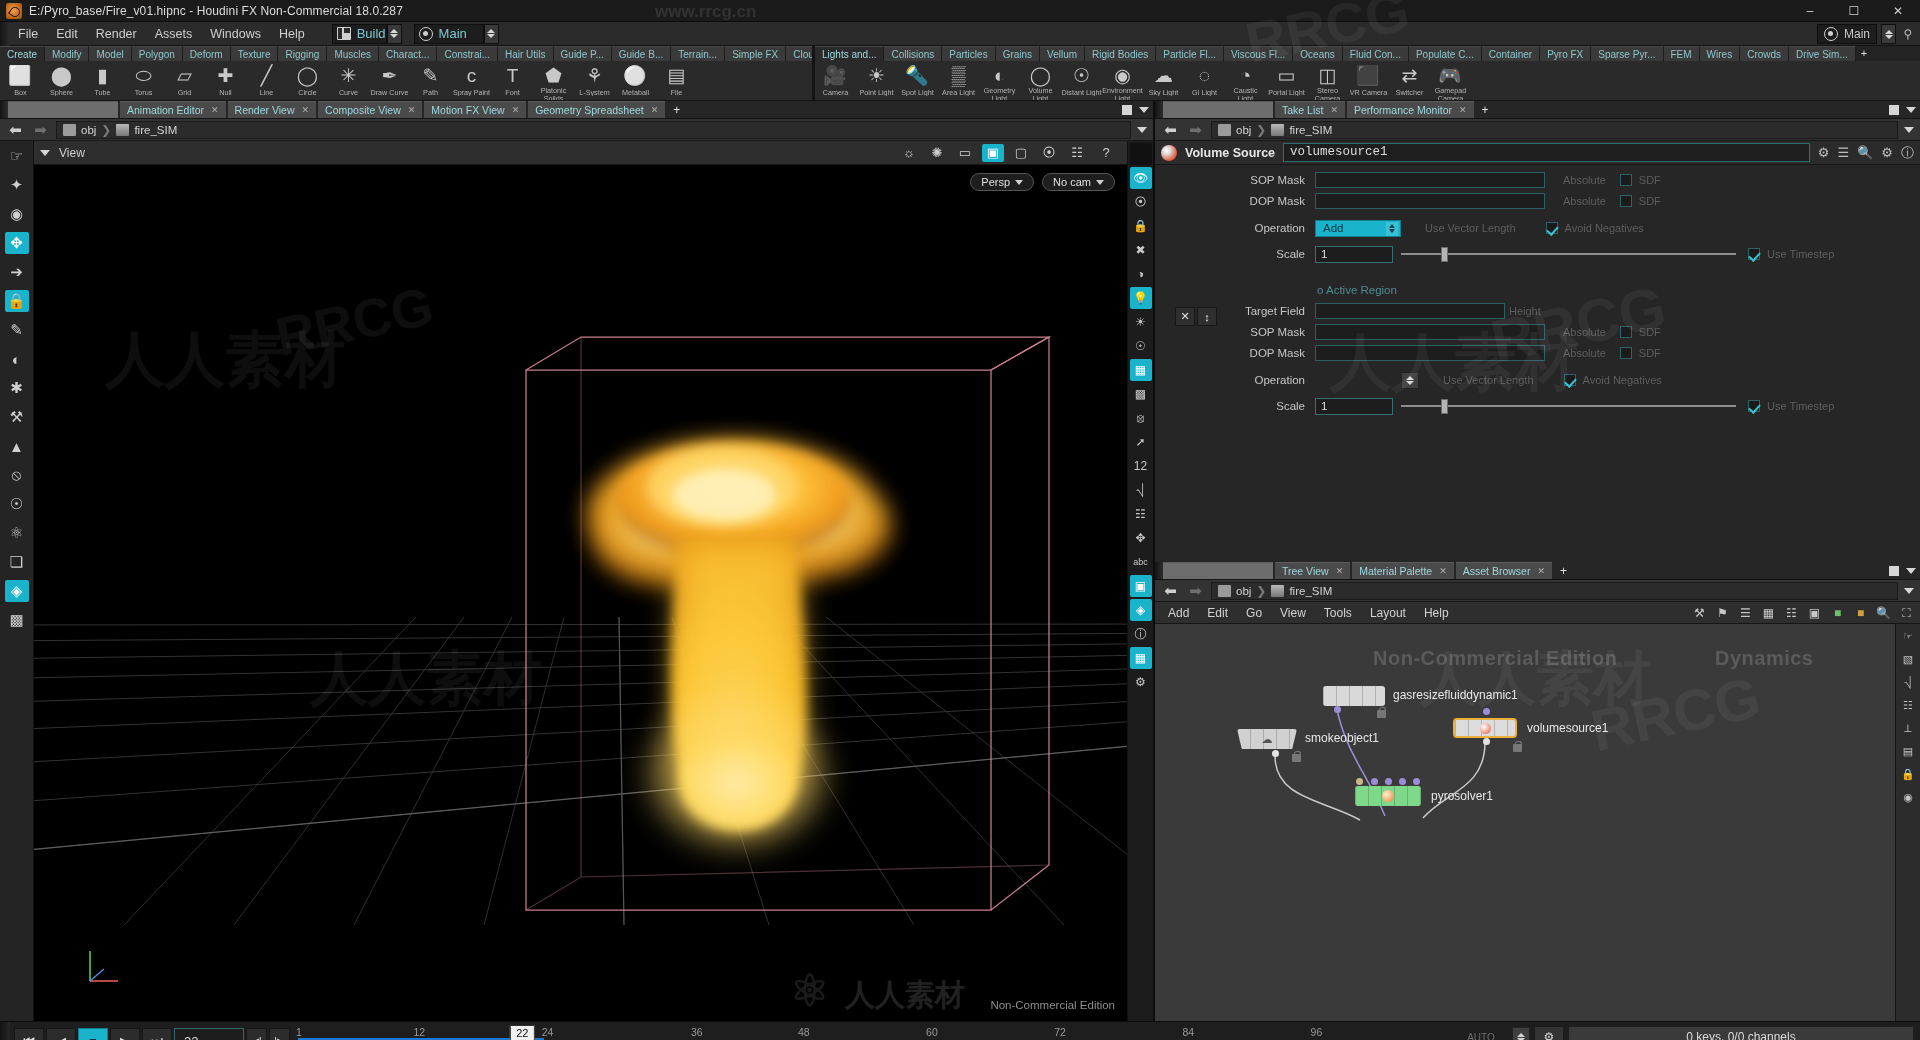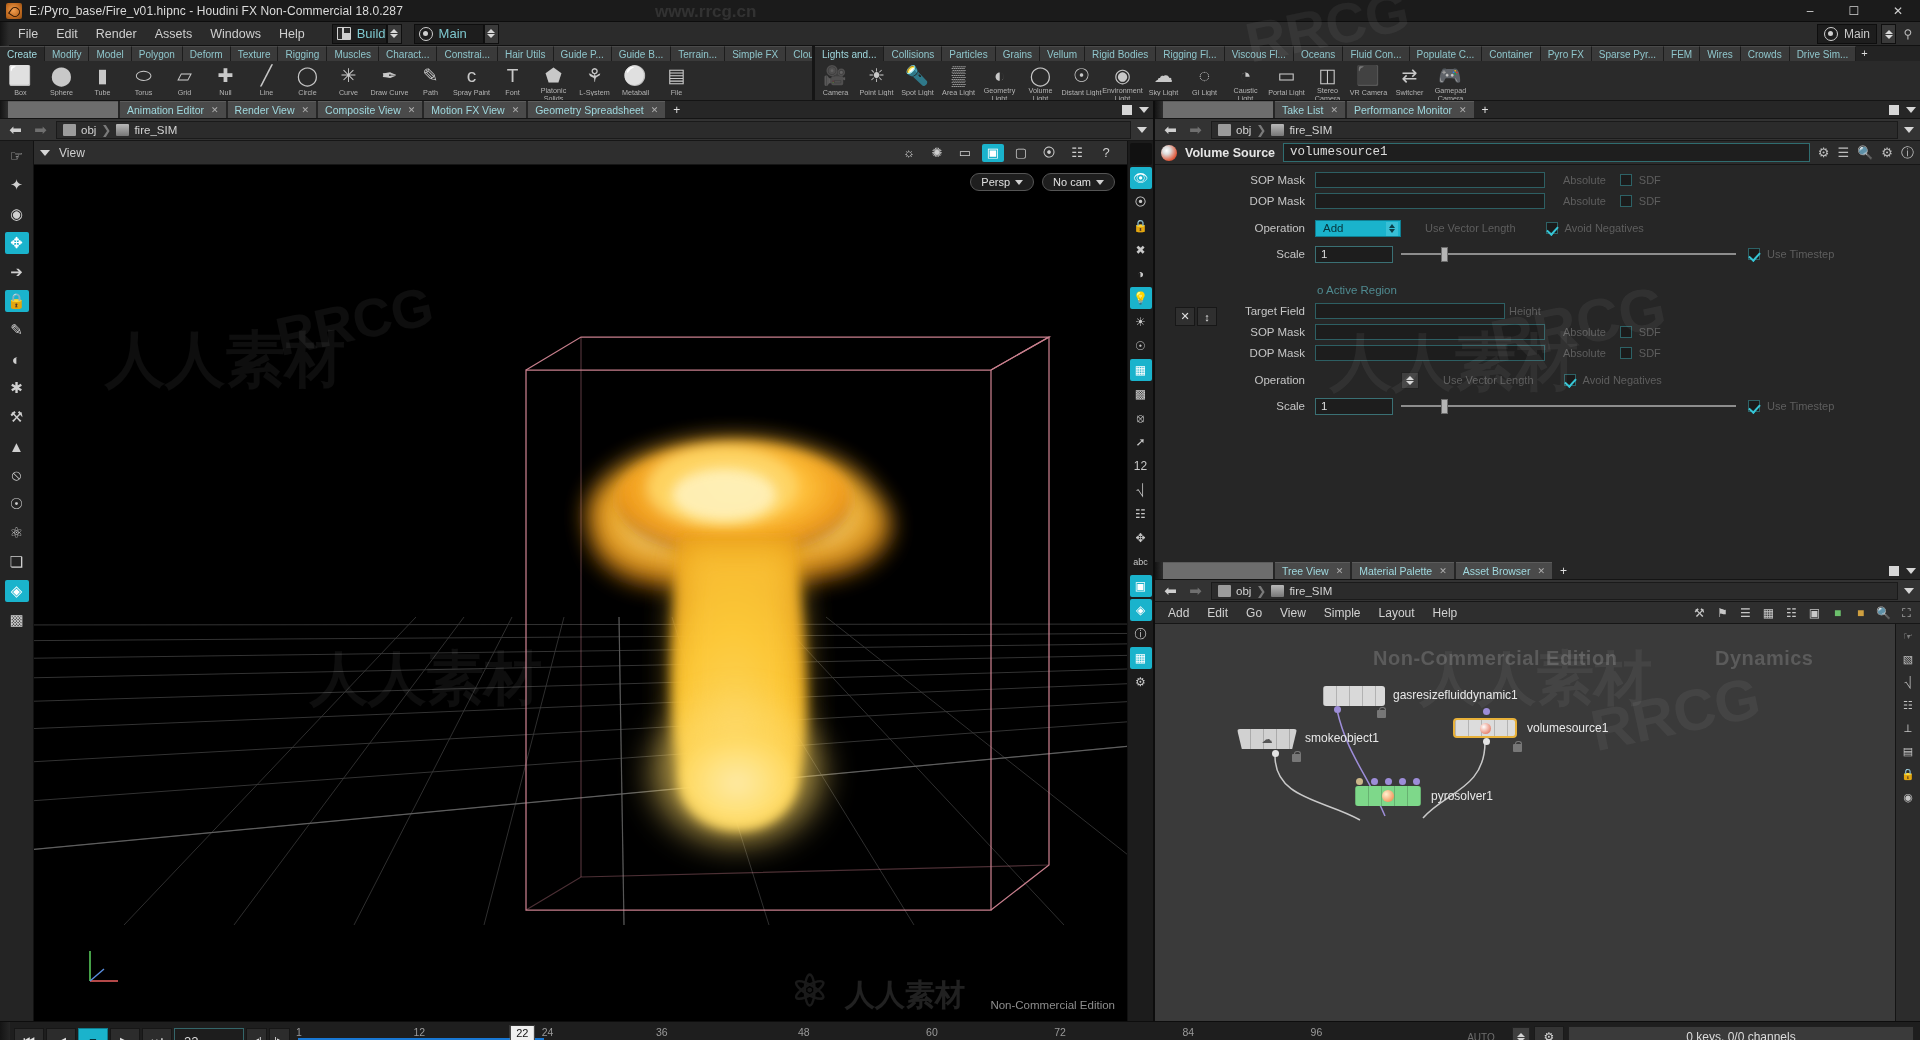--- a/index.html
+++ b/index.html
@@ -374,21 +374,21 @@
     </div>
     <div class="shelf-sep"></div>
     <div class="shelfcol" style="flex:1;overflow:hidden;">
       <div class="shelf-tabs" id="shelfTabsR">
           <div class="stab active">Lights and...</div>
           <div class="stab">Collisions</div>
           <div class="stab">Particles</div>
           <div class="stab">Grains</div>
           <div class="stab">Vellum</div>
           <div class="stab">Rigid Bodies</div>
-          <div class="stab">Rigging Fl...</div>
+          <div class="stab">Particle Fl...</div>
           <div class="stab">Viscous Fl...</div>
           <div class="stab">Oceans</div>
           <div class="stab">Fluid Con...</div>
           <div class="stab">Populate C...</div>
           <div class="stab">Container</div>
           <div class="stab">Pyro FX</div>
           <div class="stab">Sparse Pyr...</div>
           <div class="stab">FEM</div>
           <div class="stab">Wires</div>
           <div class="stab">Crowds</div>
@@ -887,21 +887,21 @@
           <span class="txt">fire_SIM</span>
         </div>
         <div class="caretd"></div>
       </div>
 
       <div class="netmenu">
         <div class="nm">Add</div>
         <div class="nm">Edit</div>
         <div class="nm">Go</div>
         <div class="nm">View</div>
-        <div class="nm">Simple</div>
+        <div class="nm">Tools</div>
         <div class="nm">Layout</div>
         <div class="nm">Help</div>
         <div class="nright">
           <div class="nico-b">⚒</div>
           <div class="nico-b">⚑</div>
           <div class="nico-b">☰</div>
           <div class="nico-b">▦</div>
           <div class="nico-b">☷</div>
           <div class="nico-b">▣</div>
           <div class="nico-b" style="color:#6cc06c;">■</div>
@@ -993,21 +993,21 @@
       </div>
 
     </div>
 
     <div class="tlwrap">
       <div class="ruler" id="ruler">
           <div class="rrange" style="left: 0px; width: 245.631px;"></div>
           <div class="rlab" style="left: 0px;">1</div>
           <div class="rlab" style="left: 117.476px;">12</div>
           <div class="rlab" style="left: 245.631px;">24</div>
-          <div class="rlab" style="left: 360px;">36</div>
+          <div class="rlab" style="left: 395px;">36</div>
           <div class="rlab" style="left: 501.942px;">48</div>
           <div class="rlab" style="left: 630.097px;">60</div>
           <div class="rlab" style="left: 758.252px;">72</div>
           <div class="rlab" style="left: 886.408px;">84</div>
           <div class="rlab" style="left: 1014.56px;">96</div>
           <div class="playhead" style="left: 224.272px;"></div>
           <div class="phlabel" style="left: 224.272px;">22</div>
         </div>
 
     </div>

